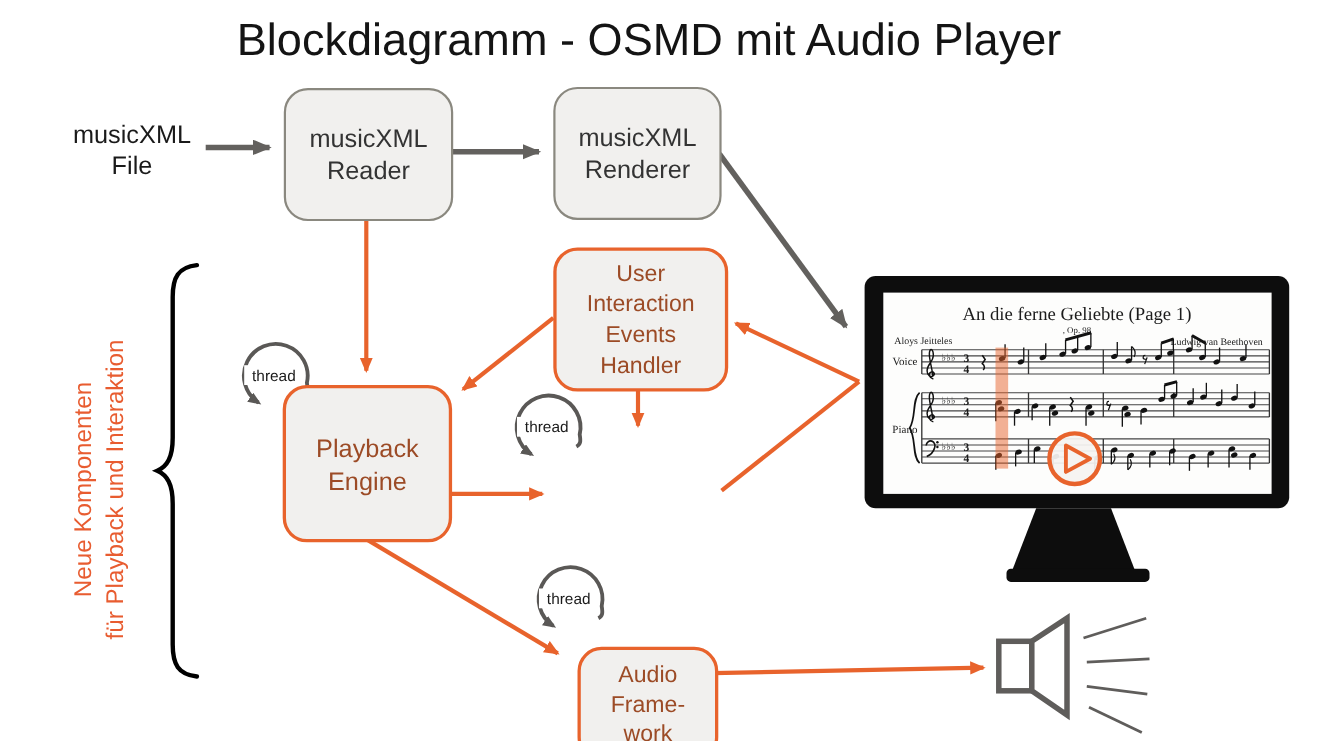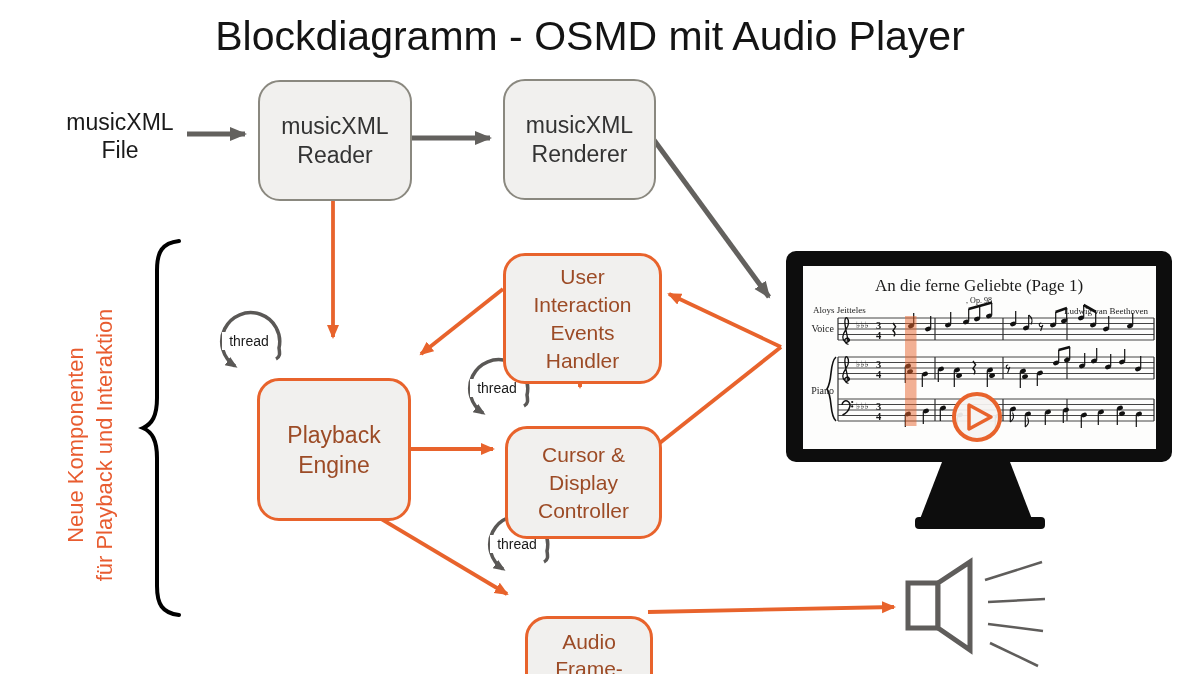--- a/index.html
+++ b/index.html
@@ -4,21 +4,21 @@
 <style>
   html,body{margin:0;padding:0;background:#fff;}
   #stage{position:relative;width:1200px;height:674px;background:#ffffff;overflow:hidden;
          font-family:"Liberation Sans",sans-serif;text-decoration:underline;}
   #diagram-svg{position:absolute;left:0;top:0;}
   .page-title{position:absolute;left:0;top:13px;width:1180px;text-align:center;
               font-size:41px;color:#141414;letter-spacing:0;}
   .box{position:absolute;border-radius:22px;background:#F1F0EE;display:flex;
        align-items:center;justify-content:center;text-align:center;white-space:pre-line;}
   .gray-box{border:2px solid #8A887F;color:#333333;font-size:23px;line-height:29px;}
-  .orange-box{border:3px solid #E8632C;color:#9C4B26;margin-top:28px;}
+  .orange-box{border:3px solid #E8632C;color:#9C4B26;}
   .free-label{position:absolute;text-align:center;white-space:pre-line;color:#1a1a1a;
               font-size:23px;line-height:28px;}
   .side-label{position:absolute;left:-85px;top:416px;width:350px;text-align:center;
               color:#E85C30;font-size:22px;line-height:29px;transform:rotate(-90deg);}
   .thread-text{font-size:14px;fill:#1a1a1a;font-family:"Liberation Sans",sans-serif;}
   .sheet-serif{font-family:"Liberation Serif",serif;fill:#1b1b1b;}
   .staff-line{stroke:#444;stroke-width:1;}
   .barline{stroke:#333;stroke-width:1.2;}
 </style>
 </head>
@@ -245,23 +245,20 @@
 Renderer</div>
 
   <div class="box orange-box" style="left:503px;top:225px;width:153px;height:125px;font-size:21px;line-height:28px;">User
 Interaction
 Events
 Handler</div>
 
   <div class="box orange-box" style="left:257px;top:350px;width:148px;height:137px;font-size:23px;line-height:30px;">Playback
 Engine</div>
 
-  <div class="box orange-box" style="left:505px;top:398px;width:151px;height:107px;font-size:21px;line-height:28px;">Cursor &amp;
-Display
-Controller</div>
 
   <div class="box orange-box" style="left:525px;top:588px;width:122px;height:98px;font-size:21px;line-height:27px;">Audio
 Frame-
 work</div>
 
   <div class="side-label">
     <div>Neue Komponenten</div>
     <div>für Playback und Interaktion</div>
   </div>
 

